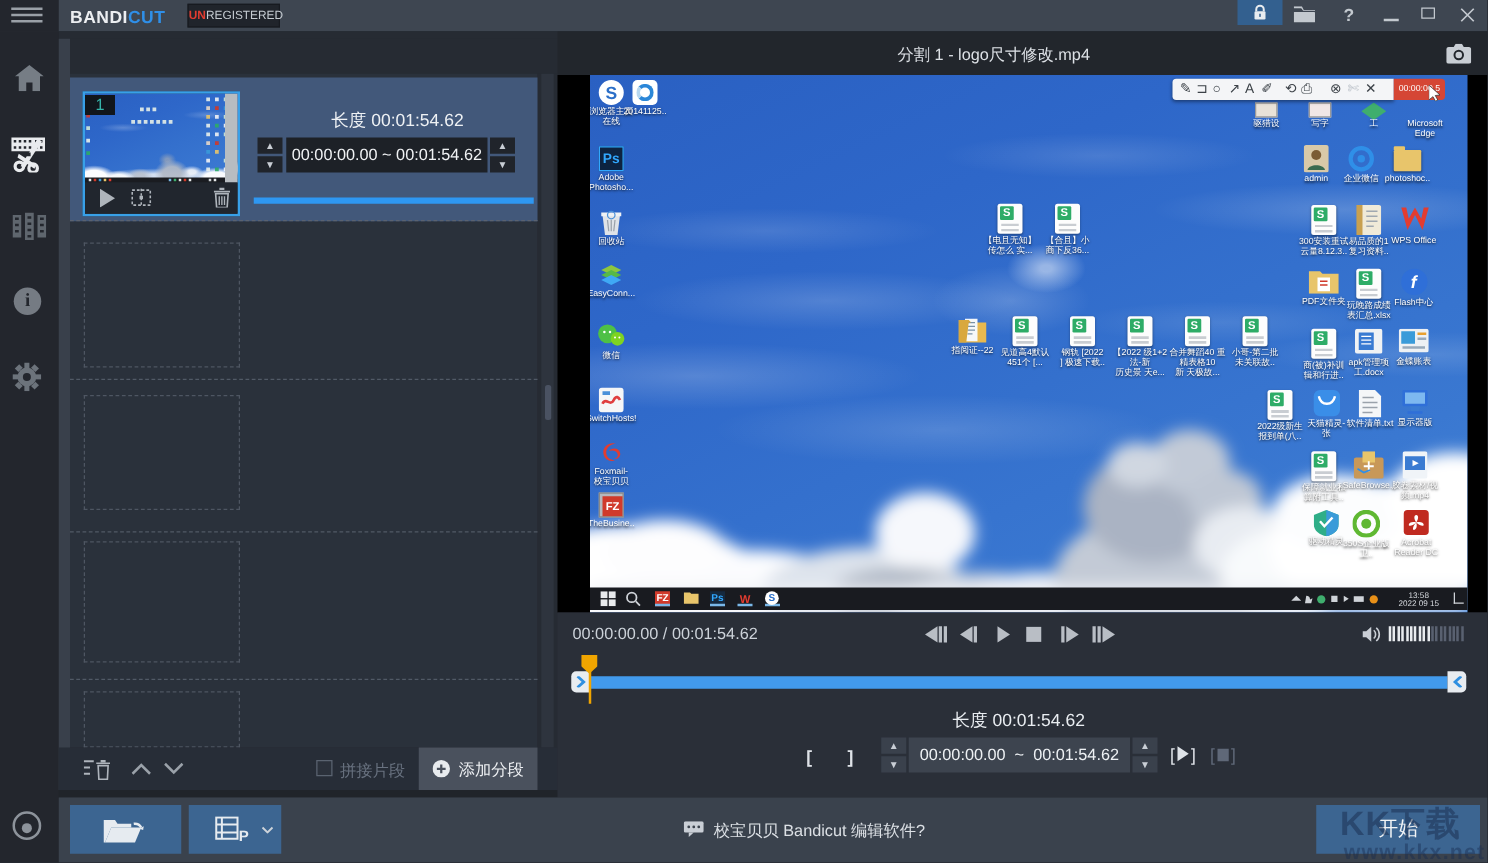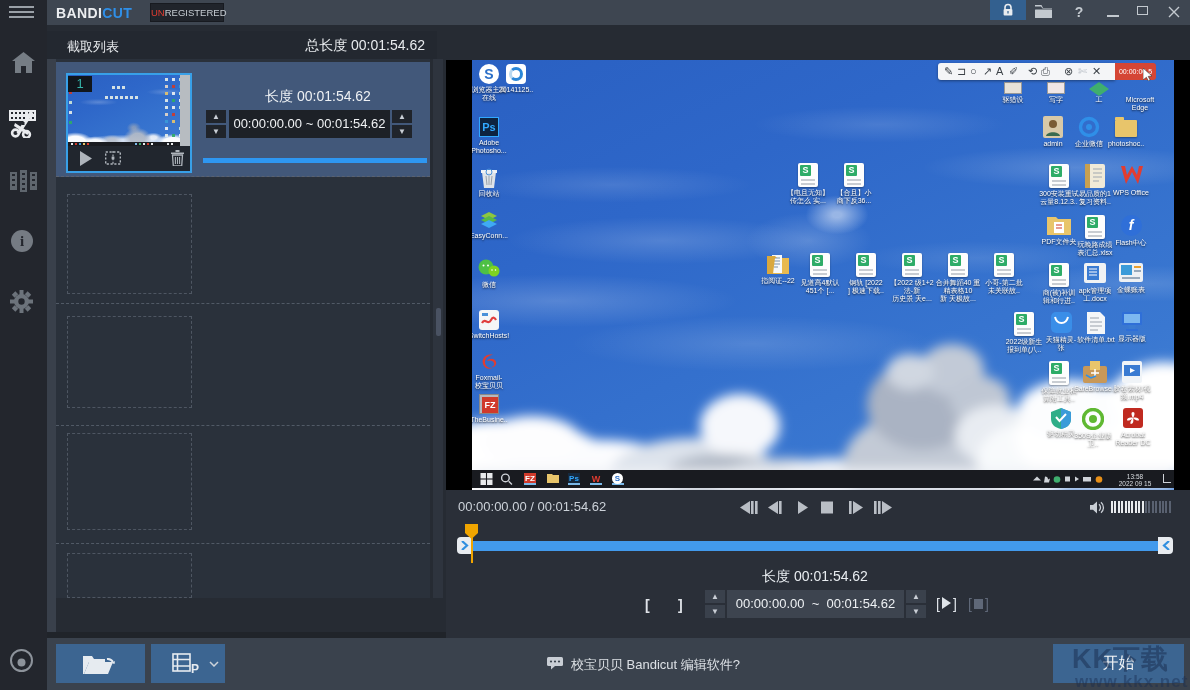--- a/index.html
+++ b/index.html
@@ -4,21 +4,21 @@
 *{margin:0;padding:0;box-sizing:border-box}
 html,body{width:1190px;height:690px;overflow:hidden;background:#262b33;font-family:"Liberation Sans",sans-serif}
 .abs{position:absolute}
 #app{position:relative;width:1190px;height:690px;overflow:hidden}
 #titlebar{left:0;top:0;width:1190px;height:25px;background:#3e4651}
 #tb-left{left:0;top:0;width:47px;height:25px;background:#23262d}
 .hline{left:9px;width:25px;height:2px;background:#9aa0a7}
 #logo{left:56px;top:5px;font-size:14px;font-weight:bold;letter-spacing:.4px;color:#eceef1}
 #logo span{color:#2f8fe8}
 #unreg{left:150px;top:3px;width:74px;height:19px;background:#20242b;border:1px solid #171a20;color:#c6ccd2;font-size:9.5px;letter-spacing:0;line-height:17px;text-align:center;white-space:nowrap}
-#unreg b{color:#e23c30;font-weight:normal}
+#unreg b{color:#e23c30;font-weight:bold}
 #lockbtn{left:990px;top:0;width:36px;height:20px;background:#33608f}
 #sidebar{left:0;top:25px;width:47px;height:665px;background:#23262d}
 #gutter{left:47px;top:31px;width:9px;height:601px;background:#39404b}
 #lp-top{left:47px;top:25px;width:399px;height:6px;background:#262b33}
 #lp-header{left:47px;top:31px;width:390px;height:28px;background:#232830;color:#e8ebee;font-size:13px}
 #lp-list{left:56px;top:59px;width:374px;height:539px;background:#2a313b}
 #lp-scroll{left:430px;top:59px;width:16px;height:539px;background:#262b33}
 #lp-track{left:433px;top:59px;width:10px;height:539px;background:#2e343e}
 #lp-thumb{left:436px;top:308px;width:5px;height:28px;background:#4a5262;border-radius:2px}
 #sel-item{left:56px;top:62px;width:374px;height:115px;background:#42587a;border-bottom:1px dashed #5a6270}
@@ -141,24 +141,20 @@
         <rect x="15.5" y="16.5" width="5" height="4" transform="rotate(-45 18 18.5)"></rect>
       </g>
       <circle cx="11.5" cy="11.5" r="3.2" fill="#23262d"></circle>
     </svg>
 <svg class="abs" style="left:9px;top:648px" width="25" height="25" viewBox="0 0 25 25">
       <circle cx="12.5" cy="12.5" r="10.5" fill="none" stroke="#8d939b" stroke-width="2"></circle>
       <circle cx="12.5" cy="14.5" r="4" fill="#8d939b"></circle>
     </svg>
 <div class="abs" id="lp-top"></div>
 <div class="abs" id="gutter"></div>
-<div class="abs" id="lp-header">
-      <span class="abs" style="left:20px;top:7px">截取列表</span>
-      <span class="abs" style="right:12px;top:6px;font-size:14px">总长度 00:01:54.62</span>
-    </div>
 <div class="abs" id="lp-list"></div>
 <div class="abs" id="lp-scroll"></div>
     <div class="abs" id="lp-track"></div>
     <div class="abs" id="lp-thumb"></div>
 <div class="abs" id="sel-item">
 <div class="abs" id="thumbbox">
 <div class="abs" style="left:0;top:0;width:122px;height:68px;overflow:hidden;background:
 radial-gradient(ellipse 22px 12px at 6% 98%, rgba(255,255,255,.98) 45%, rgba(255,255,255,0) 78%),
 radial-gradient(ellipse 18px 9px at 22% 100%, rgba(250,252,254,.95) 38%, rgba(255,255,255,0) 74%),
 radial-gradient(ellipse 15px 9px at 36% 97%, rgba(185,193,206,.9) 25%, rgba(185,193,206,0) 70%),
@@ -204,21 +200,54 @@
       <div class="spbtnD" style="left:336px;top:63px">▼</div>
 <div class="abs" style="left:147px;top:96px;width:224px;height:5px;background:#2e97f2"></div>
 </div>
 <div class="abs phbox" style="left:67px;top:194px;height:100px"></div>
 <div class="abs phbox" style="left:67px;top:316px;height:92px"></div>
 <div class="abs phbox" style="left:67px;top:433px;height:97px"></div>
 <div class="abs phbox" style="left:67px;top:553px;height:45px"></div>
 <div class="abs dashline" style="left:56px;top:303px"></div>
 <div class="abs dashline" style="left:56px;top:425px"></div>
 <div class="abs dashline" style="left:56px;top:543px"></div>
+<div class="abs" id="lp-toolbar">
+<svg class="abs" style="left:20px;top:9px" width="23" height="17" viewBox="0 0 23 17">
+        <g stroke="#aeb4bc" stroke-width="1.6">
+          <path d="M0 2h8M0 7h5M0 12h5"></path>
+        </g>
+        <path d="M10 3h11v1.2H10z" fill="#aeb4bc"></path>
+        <path d="M13.5 1h4v2h-4z" fill="#aeb4bc"></path>
+        <path d="M11.5 5.5h8l-.6 11h-6.8z" fill="none" stroke="#aeb4bc" stroke-width="1.3"></path>
+      </svg>
+<svg class="abs" style="left:58px;top:12px" width="16" height="10" viewBox="0 0 16 10">
+        <path d="M1 9l7-7 7 7" fill="none" stroke="#9aa1a9" stroke-width="2"></path>
+      </svg>
+<svg class="abs" style="left:84px;top:12px" width="16" height="10" viewBox="0 0 16 10">
+        <path d="M1 1l7 7 7-7" fill="none" stroke="#9aa1a9" stroke-width="2"></path>
+      </svg>
+<div class="abs" style="left:206px;top:10px;width:13px;height:13px;border:1px solid #5a6370;background:#2b313b"></div>
+<div class="abs" style="left:225px;top:10px;color:#68717f;font-size:13px">拼接片段</div>
+<div class="abs" style="left:288px;top:0;width:95px;height:34px;background:#4a515d">
+<svg class="abs" style="left:11px;top:10px" width="14" height="14" viewBox="0 0 14 14">
+          <circle cx="7" cy="7" r="7" fill="#e8ebee"></circle>
+          <path d="M7 3.5v7M3.5 7h7" stroke="#4a515d" stroke-width="1.8"></path>
+        </svg>
+<div class="abs" style="left:32px;top:9px;color:#eef0f3;font-size:13px">添加分段</div>
+</div>
+    </div>
 <div class="abs" id="lp-botgap"></div>
+<div class="abs" id="vp-header">分割 1 - logo尺寸修改.mp4
+<svg class="abs" style="left:711px;top:10px" width="20" height="16" viewBox="0 0 20 16">
+        <rect x="0" y="2.5" width="20" height="13.5" rx="2" fill="#c9ced4"></rect>
+        <path d="M6 2.5L7.5 0h5L14 2.5z" fill="#c9ced4"></path>
+        <circle cx="10" cy="9" r="4.2" fill="#22262c"></circle>
+        <circle cx="10" cy="9" r="2.6" fill="#c9ced4"></circle>
+      </svg>
+</div>
 <div class="abs" id="video-area"></div>
 <div class="abs" id="desktop">
 <svg class="abs" style="left:0;top:270px" width="702" height="160" viewBox="0 0 702 160">
         <defs>
           <filter id="bl" x="-30%" y="-30%" width="160%" height="160%">
             <feGaussianBlur stdDeviation="6"></feGaussianBlur>
           </filter>
         </defs>
         <g filter="url(#bl)">
 <ellipse cx="35" cy="135" rx="105" ry="45" fill="#ffffff"></ellipse>

